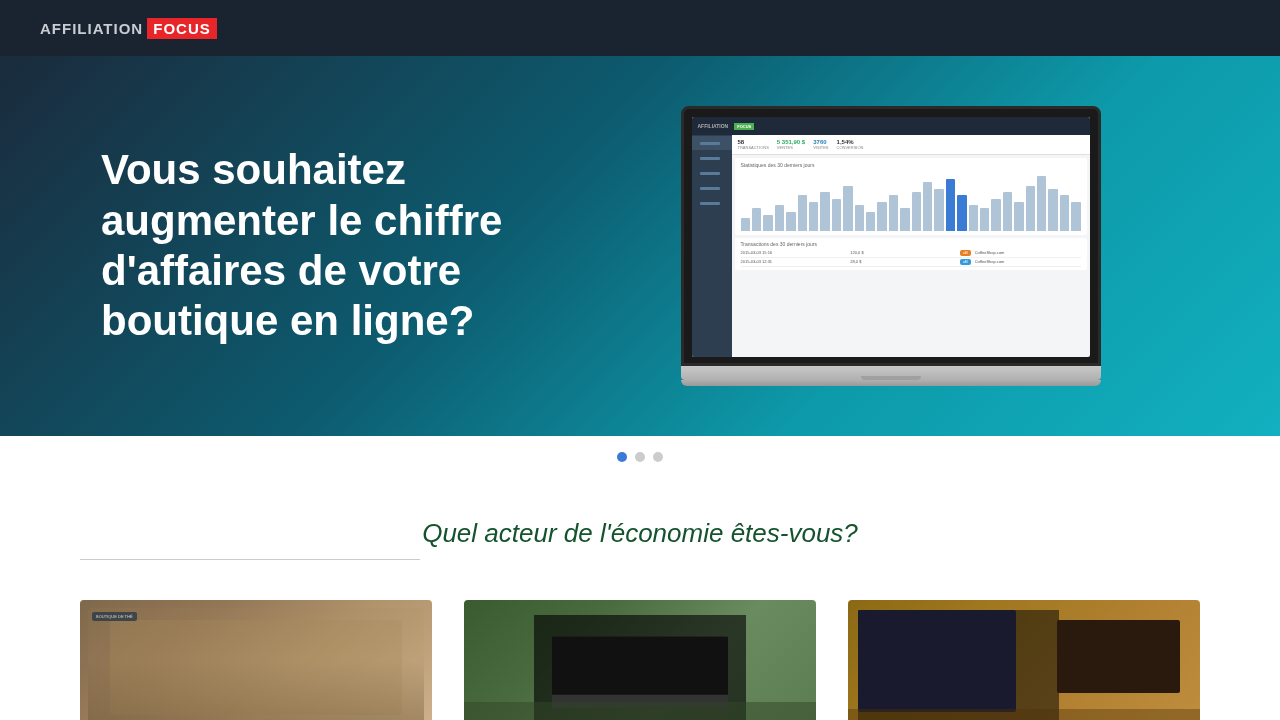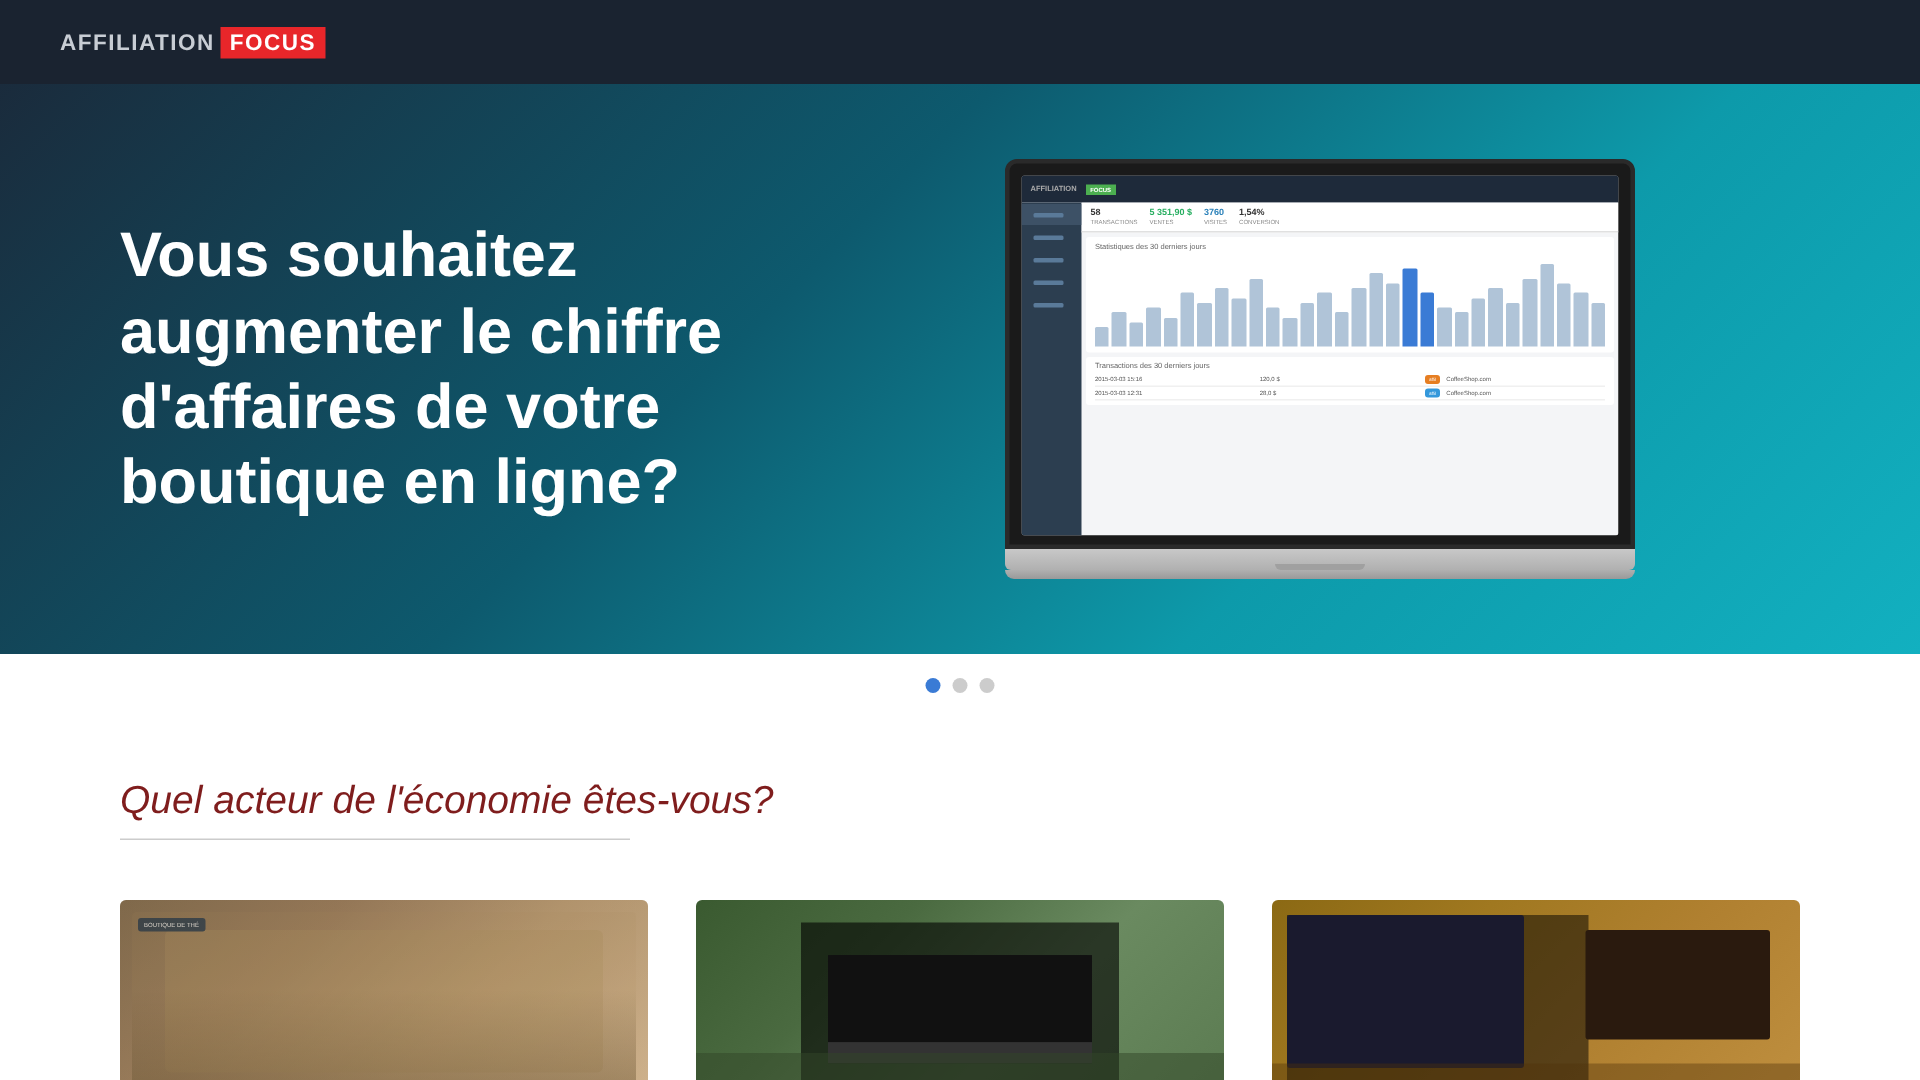--- a/index.html
+++ b/index.html
@@ -72,20 +72,21 @@
       min-height: 360px;
       display: flex;
       align-items: center;
       padding: 50px 80px;
       position: relative;
       overflow: hidden;
     }
     .hero-text {
       flex: 0 0 480px;
       color: white;
+      margin-left: 21px;
     }
     .hero-text h1 {
       font-size: 42px;
       font-weight: 700;
       line-height: 1.2;
       color: white;
     }
     .hero-image-area {
       flex: 1;
       display: flex;
@@ -293,24 +294,25 @@
       background: #3a7bd5;
     }
 
     
     .section-content {
       background: white;
       padding: 40px 80px 60px;
     }
     .section-title {
       font-size: 26px;
-      color: #7f1d1d;
+      color: #14532d;
       font-style: italic;
       font-weight: 400;
       margin-bottom: 10px;
+      text-align: center;
     }
     .section-title-underline {
       width: 340px;
       height: 1px;
       background: #ccc;
       margin-bottom: 40px;
     }
     .cards-row {
       display: flex;
       gap: 32px;

